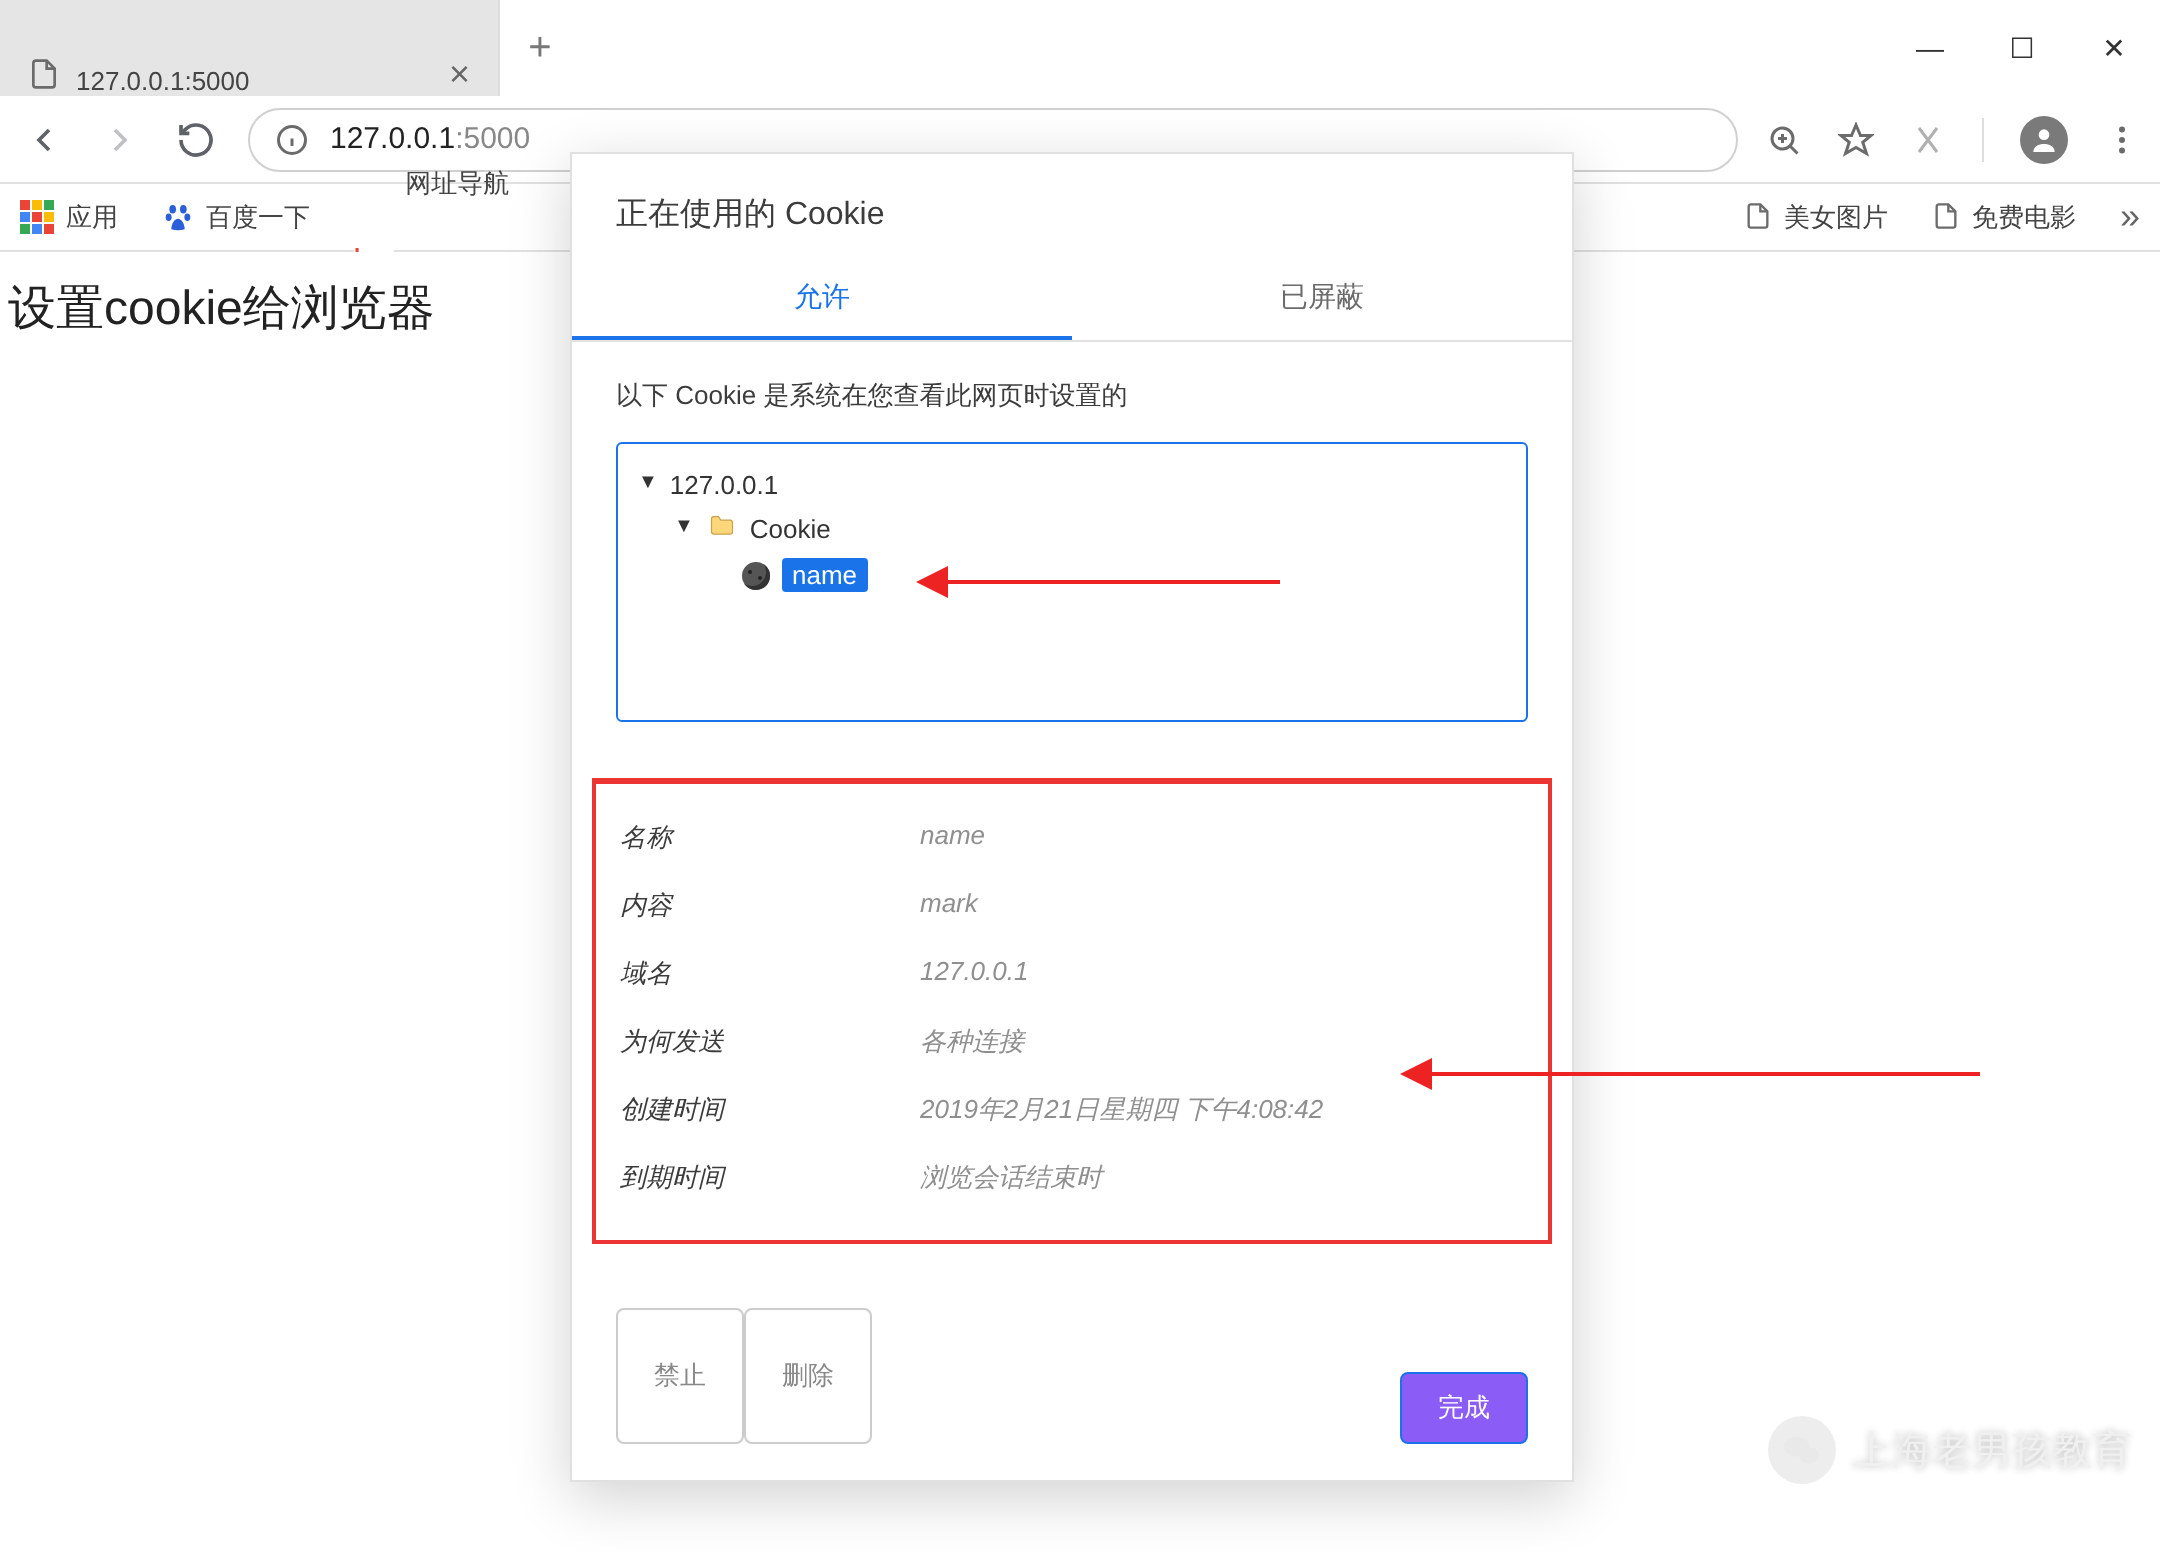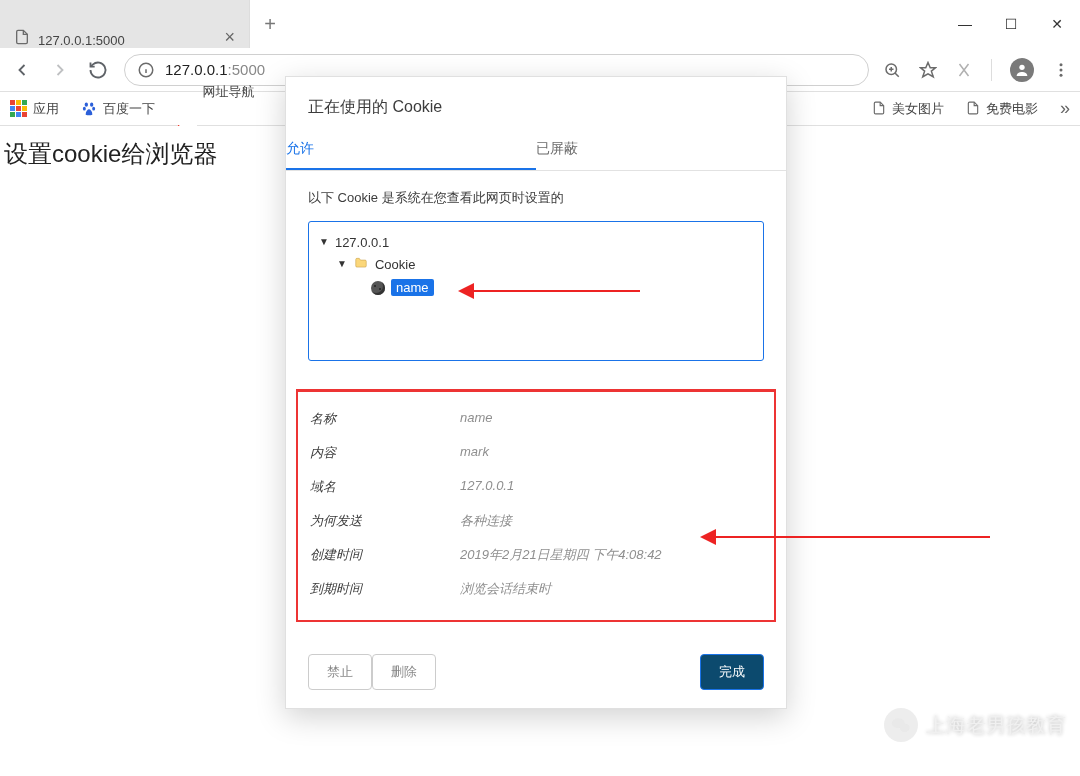--- a/index.html
+++ b/index.html
@@ -46,42 +46,42 @@
   .bm-chevron { color: #666; font-size: 18px; }
 
   
   .page-bg { position: absolute; top: 126px; left: 0; right: 0; bottom: 0; background: #fff; }
   .page-h1 { position: absolute; top: 138px; left: 0; font-size: 24px; color: #222; font-weight: 400; padding: 0 4px; }
 
   
   .dialog { position: absolute; left: 285px; top: 76px; width: 502px; background: #fff; border: 1px solid #e0e0e0; box-shadow: 0 8px 28px rgba(0,0,0,.18); padding-bottom: 18px; }
   .dialog-title { font-size: 16px; color: #3c3c3c; padding: 20px 22px 12px; }
   .tabs { display: flex; border-bottom: 1px solid #e2e2e2; }
-  .dlg-tab { flex: 1; text-align: left; padding: 10px 0; font-size: 14px; color: #6b6b6b; border-bottom: 2px solid transparent; }
+  .dlg-tab { flex: 1; text-align: center; padding: 10px 0; font-size: 14px; color: #6b6b6b; border-bottom: 2px solid transparent; }
   .dlg-tab.active { color: #1a73e8; border-bottom-color: #1a73e8; font-weight: 500; }
   .desc { font-size: 13px; color: #3c3c3c; padding: 18px 22px 14px; }
   .treebox { margin: 0 22px; border: 1px solid #1a73e8; border-radius: 3px; height: 140px; padding: 10px 6px; font-size: 13px; color: #333; position: relative; }
   .tree-row { display: flex; align-items: center; padding: 3px 4px; gap: 6px; }
   .tree-row.indent1 { padding-left: 22px; }
   .tree-row.indent2 { padding-left: 56px; }
   .tri { font-size: 10px; color: #333; transform: translateY(-1px); }
   .folder-icon svg { width: 16px; height: 14px; }
   .cookie-ball { width: 14px; height: 14px; border-radius: 50%; background: #555; position: relative; box-shadow: inset -2px -2px 0 #333; }
   .cookie-ball::before, .cookie-ball::after { content:""; position: absolute; width: 2px; height: 2px; background: #222; border-radius: 50%; }
   .cookie-ball::before { top: 4px; left: 3px; } .cookie-ball::after { top: 7px; left: 8px; }
   .sel { background: #1a73e8; color: #fff; padding: 1px 5px; border-radius: 2px; }
 
   .details { margin: 28px 10px 0; border: 2px solid #ed3434; border-top-width: 3px; padding: 10px 12px 14px; }
   .detail-row { display: flex; font-size: 13px; padding: 8px 0; font-style: italic; }
   .detail-label { width: 150px; color: #3c3c3c; }
   .detail-val { color: #8f8f8f; }
 
   .dialog-actions { display: flex; padding: 16px 22px 0; margin-top: 16px; }
   .btn { font-size: 13px; padding: 8px 18px; border: 1px solid #ccc; border-radius: 4px; background: #fff; color: #888; }
-  .btn.primary { background: #0c4a6e; color: #fff; border-color: #1a73e8; margin-left: auto; }
+  .btn.primary { background: #8b5cf6; color: #fff; border-color: #1a73e8; margin-left: auto; margin-top: 32px; }
 
   
   .arrow { position: absolute; height: 2px; background: #ed2323; }
   .arrow::before { content:""; position: absolute; left: -10px; top: -7px; border: 8px solid transparent; border-right: 16px solid #ed2323; }
   .arrow1 { left: 460px; top: 290px; width: 180px; }
   .arrow2 { left: 702px; top: 536px; width: 288px; }
 
   
   .watermark { position: absolute; right: 14px; bottom: 34px; display: flex; align-items: center; gap: 8px; color: #f0f0f0; font-size: 20px; opacity: .95; text-shadow: 0 0 4px rgba(0,0,0,.3); }
   .wechat-circle { width: 34px; height: 34px; border-radius: 50%; background: rgba(200,200,200,.35); display: flex; align-items: center; justify-content: center; }

